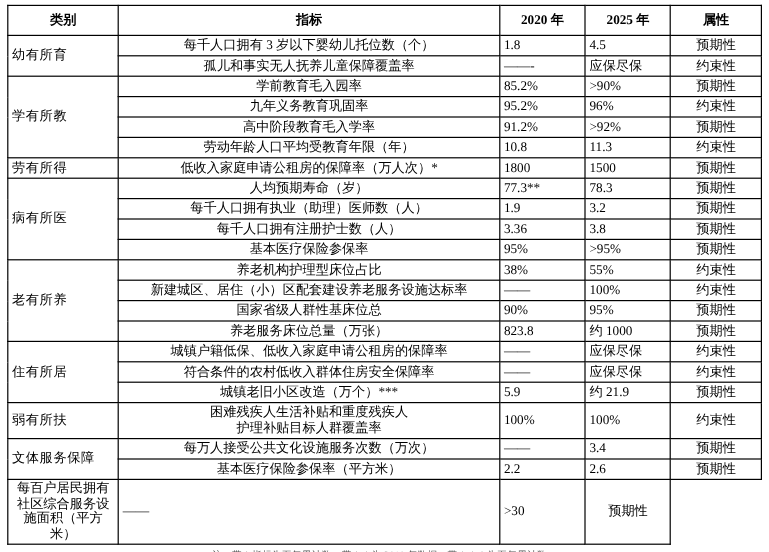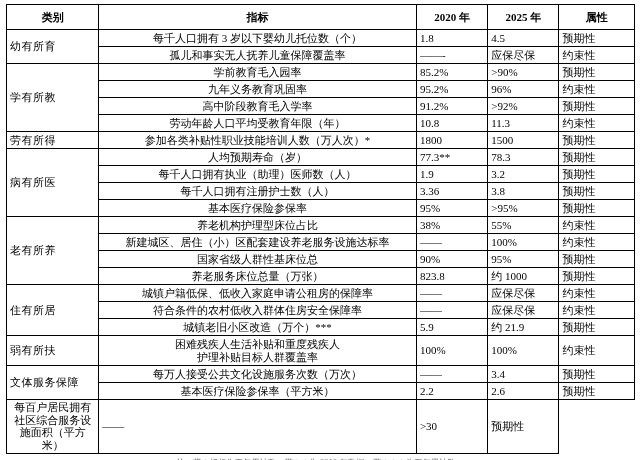--- a/index.html
+++ b/index.html
@@ -55,20 +55,21 @@
   }
   td.ind {
     text-align: center;
     padding-left: 5px;
   }
   td.val {
     text-align: left;
     padding-left: 5px;
   }
   td.attr {
+    text-align: center;
   }
   .row-h { height: 17px; }
   .row-h2 { height: 30px; }
   .footnote {
     margin-top: 3px;
     font-size: 8px;
     color: #555;
     text-align: center;
     letter-spacing: 0.3px;
     white-space: nowrap;
@@ -130,21 +131,21 @@
           <td class="attr">预期性</td>
         </tr>
         <tr class="row-h">
           <td class="ind">劳动年龄人口平均受教育年限（年）</td>
           <td class="val">10.8</td>
           <td class="val">11.3</td>
           <td class="attr">约束性</td>
         </tr>
         <tr class="row-h">
           <td class="cat" rowspan="1">劳有所得</td>
-          <td class="ind">参加各类补贴性职业技能培训人数（万人次）*</td>
+          <td class="ind">低收入家庭申请公租房的保障率（万人次）*</td>
           <td class="val">1800</td>
           <td class="val">1500</td>
           <td class="attr">预期性</td>
         </tr>
         <tr class="row-h">
           <td class="cat" rowspan="4">病有所医</td>
           <td class="ind">人均预期寿命（岁）</td>
           <td class="val">77.3**</td>
           <td class="val">78.3</td>
           <td class="attr">预期性</td>

